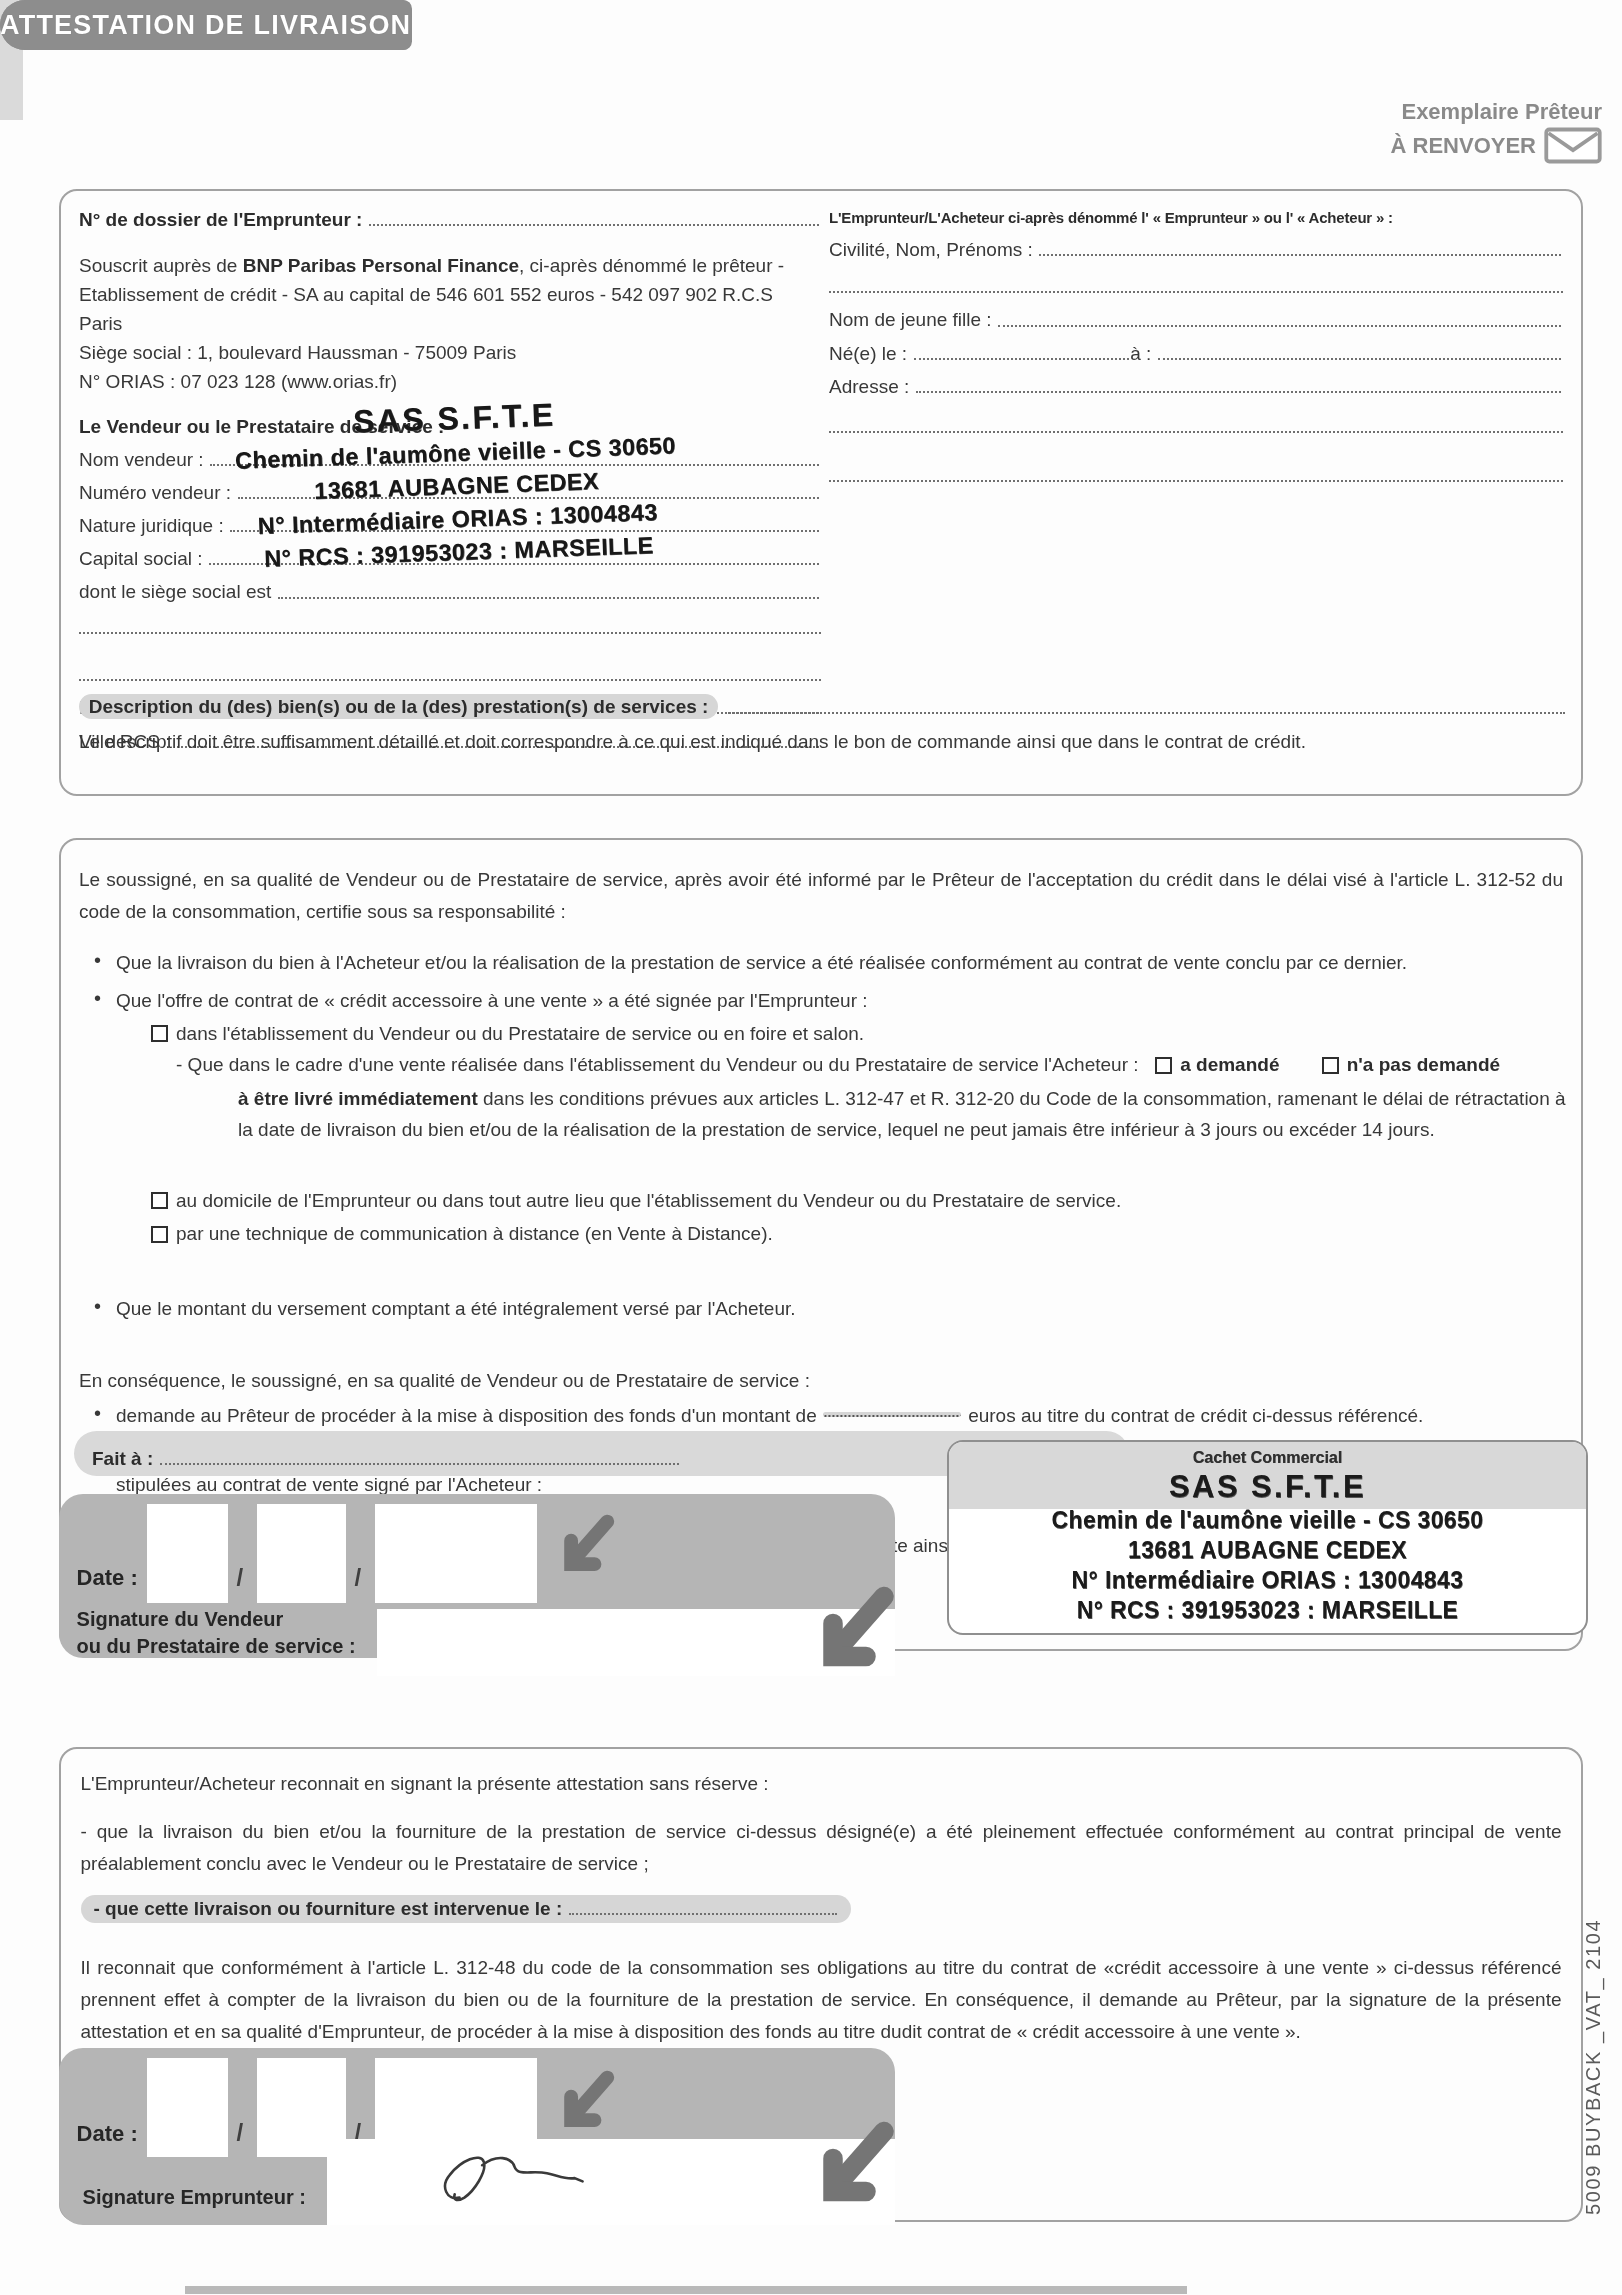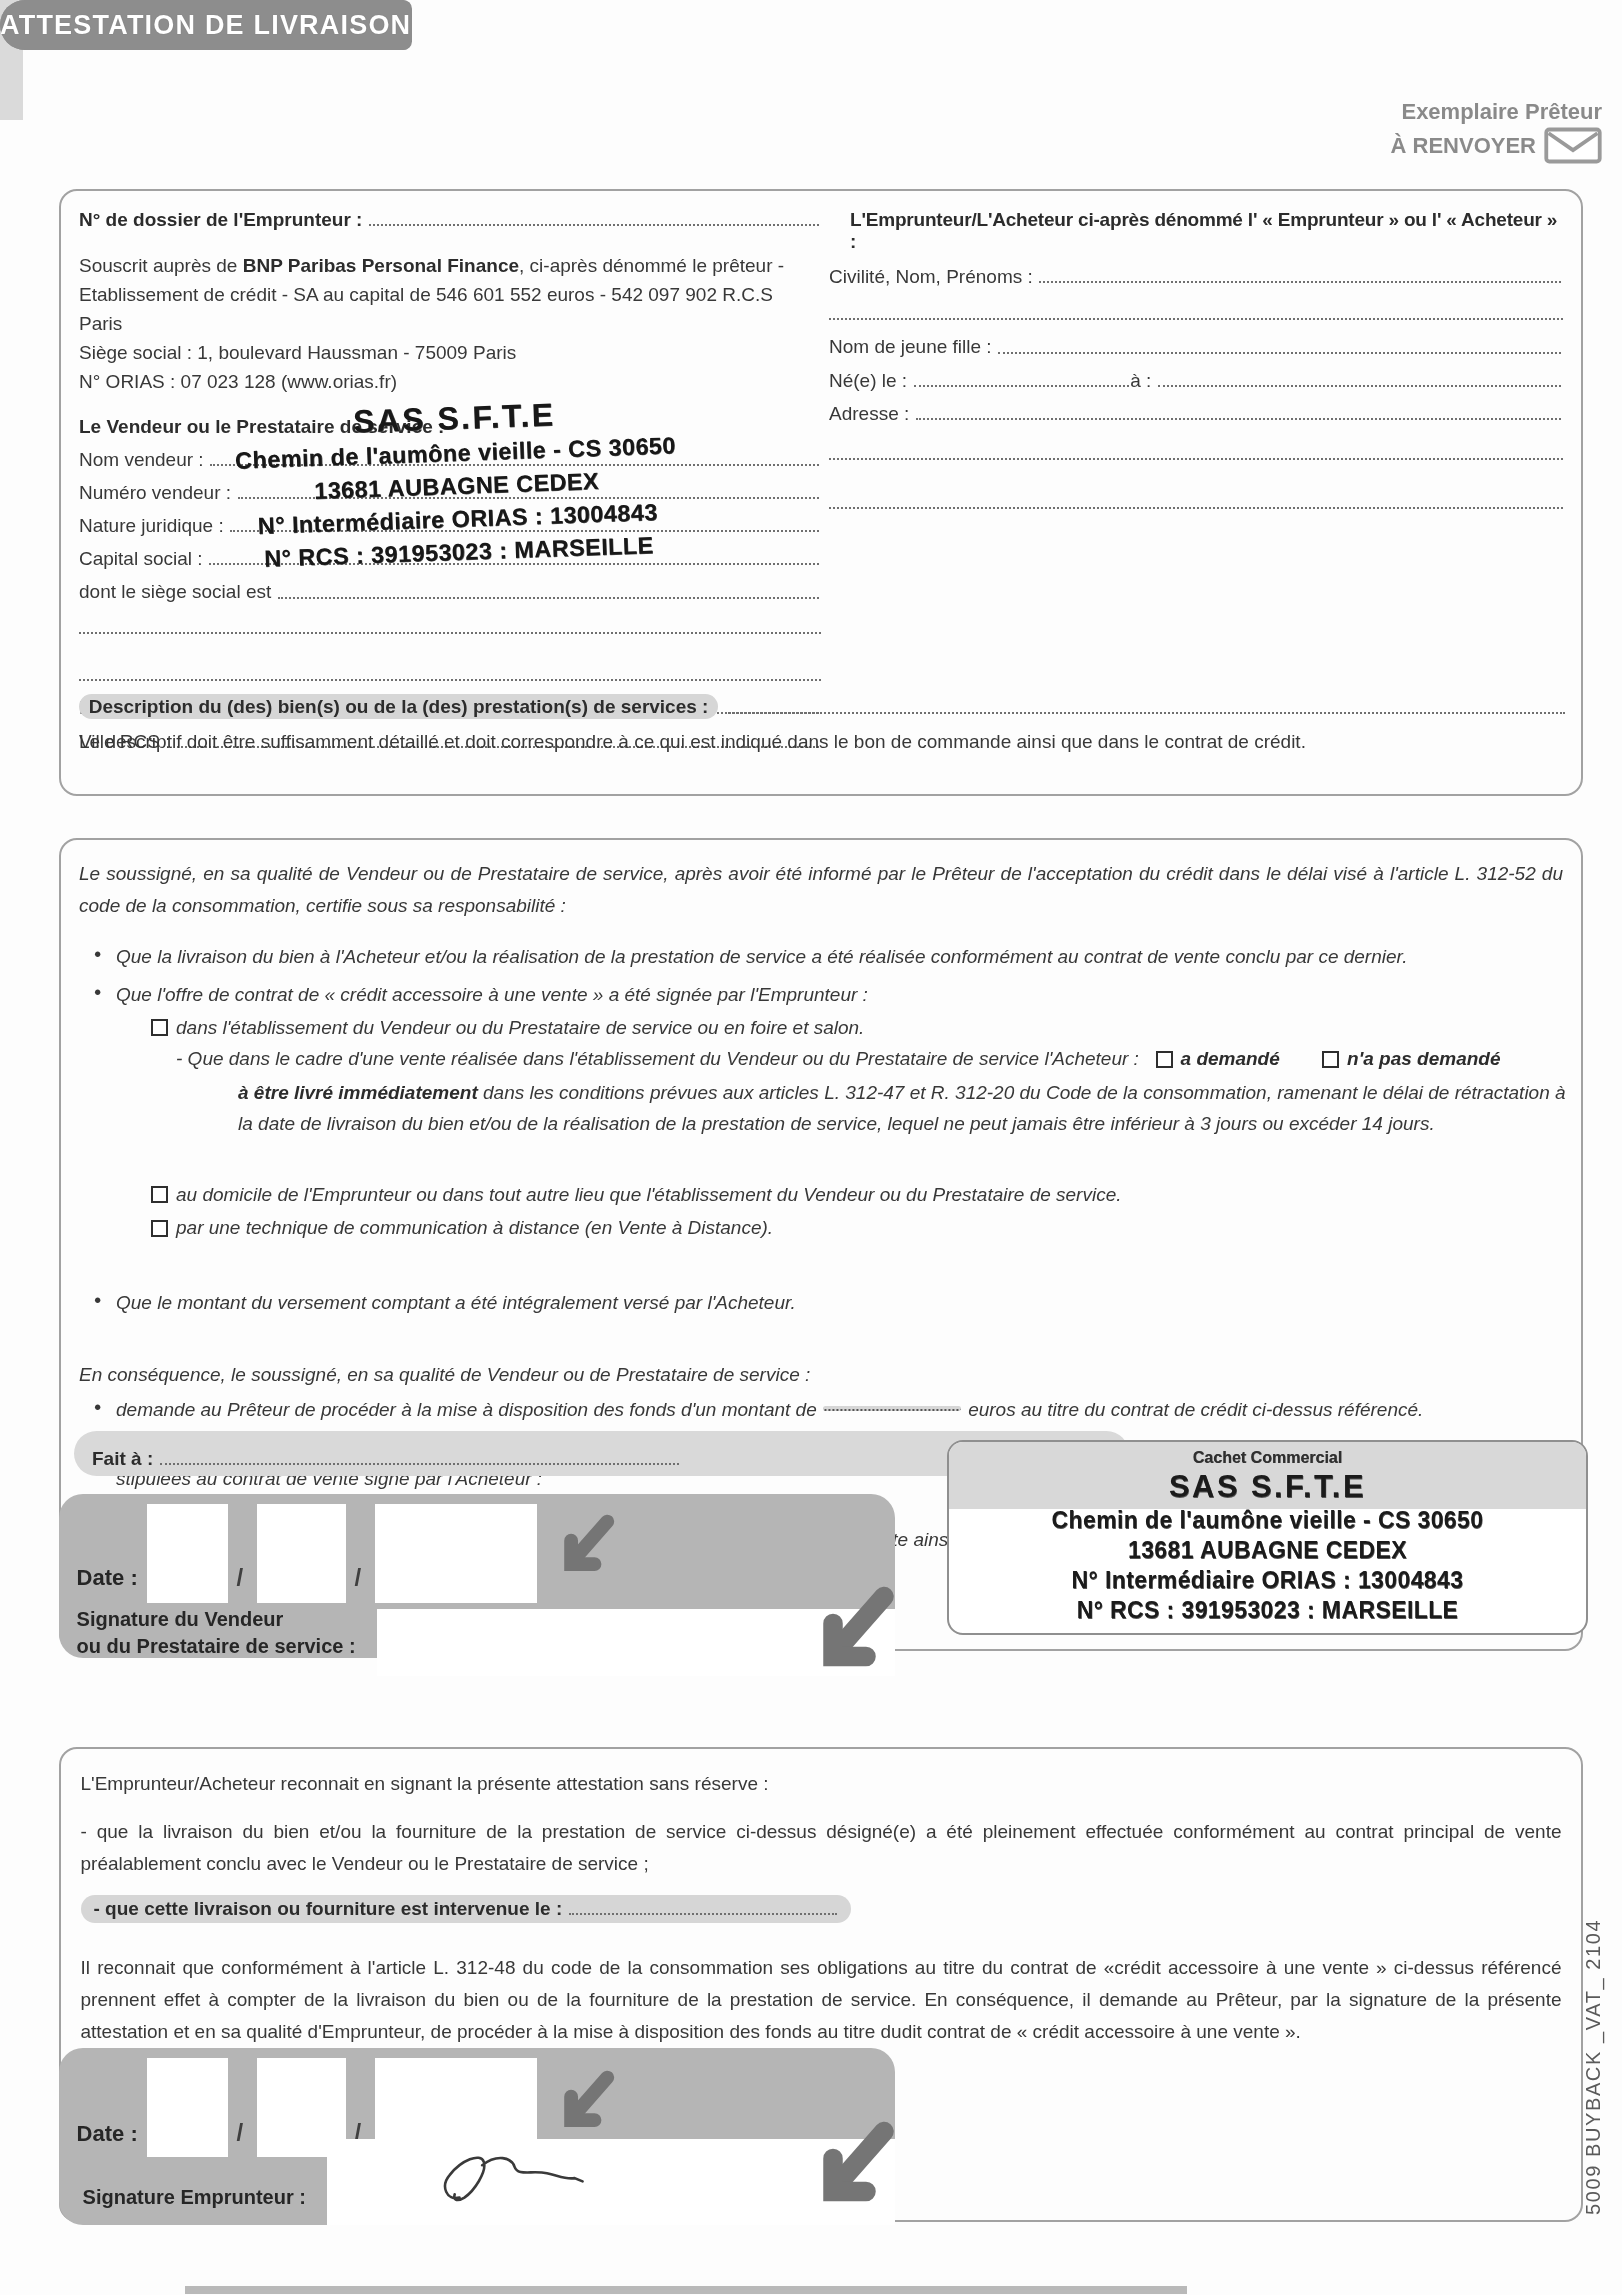--- a/index.html
+++ b/index.html
@@ -38,21 +38,21 @@
 
   .b { font-weight:bold; color:#2c2c2c; }
   .row { display:flex; align-items:flex-end; }
   .lbl { white-space:nowrap; }
   .d { flex:1 1 auto; border-bottom:2px dotted #6f6f6f; margin:0 1.6px 4.9px 6.5px; min-width:24px; }
   .dfix { flex:0 0 auto; border-bottom:2px dotted #6f6f6f; margin:0 1.6px 4.9px 6.5px; }
   .dline { border-bottom:2px dotted #6f6f6f; height:26px; }
 
   .col-left  { position:absolute; left:18px;  top:18px; width:742px; }
   .col-right { position:absolute; left:768px; top:18px; width:734px; }
-  .col-right .hdr { font-size:19px; letter-spacing:-0.2px;margin-left:21px; }
+  .col-right .hdr { font-size:15px; letter-spacing:-0.2px; }
   .para { line-height:29px; width:706px; }
   .frow { margin-top:3.2px; height:30px; }
 
   .stamp {
     position:absolute; left:71px; top:209px; width:649px;
     transform:rotate(-2deg);
     text-align:center; color:#181818; font-weight:bold;
     text-shadow:0.5px 0.5px 0 #555;
     pointer-events:none;
   }
@@ -206,21 +206,21 @@
     <div class="desc-area">
       <div class="row">
         <span class="lbl b hl">Description du (des) bien(s) ou de la (des) prestation(s) de services :</span>
         <span class="d"></span>
       </div>
       <div style="margin-top:12px">Le descriptif doit être suffisamment détaillé et doit correspondre à ce qui est indiqué dans le bon de commande ainsi que dans le contrat de crédit.</div>
     </div>
   </div>
 
   <div class="formbox box2">
-    <div style="padding:18px 18px 0 18px; position:relative;font-style:italic;">
+    <div style="padding:24px 18px 0 18px; position:relative;">
       <div class="just" style="line-height:32px">Le soussigné, en sa qualité de Vendeur ou de Prestataire de service, après avoir été informé par le Prêteur de l'acceptation du crédit dans le délai visé à l'article L. 312-52 du code de la consommation, certifie sous sa responsabilité :</div>
 
       <div class="bullet-row" style="margin-top:21px">
         <span class="bullet">•</span>
         <span class="btext">Que la livraison du bien à l'Acheteur et/ou la réalisation de la prestation de service a été réalisée conformément au contrat de vente conclu par ce dernier.</span>
       </div>
 
       <div class="bullet-row" style="margin-top:9.7px">
         <span class="bullet">•</span>
         <span class="btext">Que l'offre de contrat de « crédit accessoire à une vente » a été signée par l'Emprunteur :</span>

